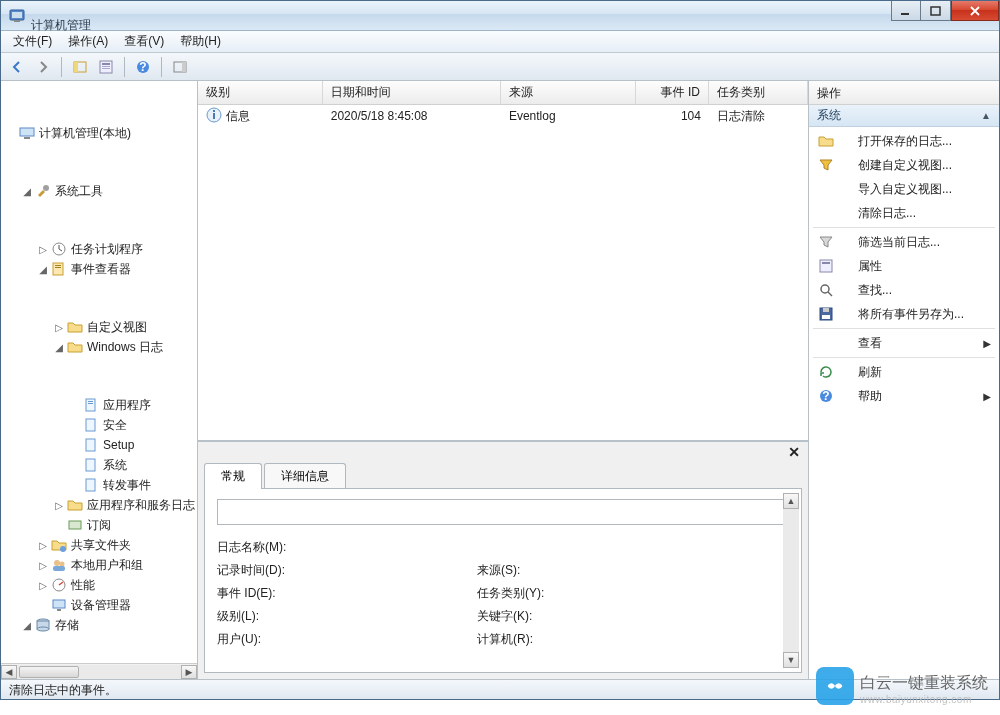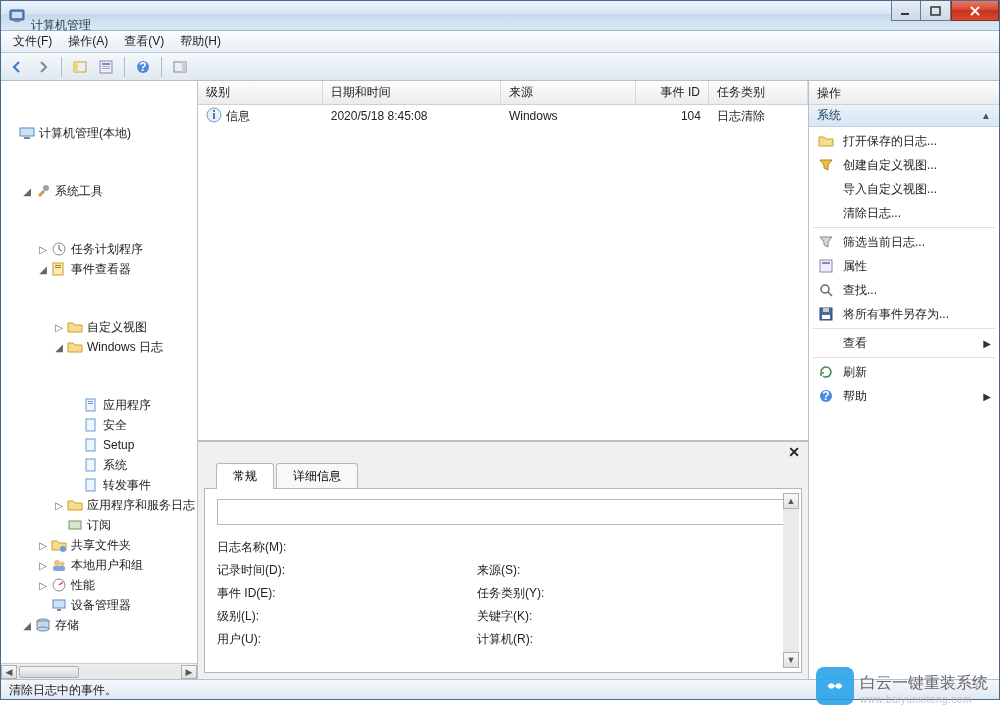--- a/index.html
+++ b/index.html
@@ -54,36 +54,36 @@
 .col-date  { width: 180px; }
 .col-src   { width: 136px; }
 .col-id    { width: 74px; justify-content: flex-end; text-align: right; }
 .col-cat   { width: 100px; }
 
 
 .detailpane { flex: 1; background: #f0f0f0; border-top: 1px solid #b8c0c8; position: relative; padding: 6px; display:flex; flex-direction:column; }
 .detailpane .closex { position: absolute; top: 2px; right: 4px; font-size: 14px; font-weight: bold; cursor: default; color:#222; padding:0 4px; }
 .tabstrip { display: flex; height: 26px; align-items: flex-end; margin-top: 14px; }
 .tab { padding: 4px 16px; border: 1px solid #b0b8c0; border-bottom: none; background: #f8f8f8; margin-right: 2px; border-radius: 3px 3px 0 0; cursor: default; position: relative; top: 1px; }
-.tab.active { background: #fff; z-index: 2; margin-left: 12px; }
+.tab.active { background: #fff; z-index: 2; }
 .tabpage { flex:1; border: 1px solid #b0b8c0; background: #fff; padding: 10px 12px 4px 12px; position: relative; overflow:hidden; }
 .msgbox { border: 1px solid #b0b8c0; height: 26px; background: #fff; margin-bottom: 14px; }
 .fields { display: grid; grid-template-columns: 240px 240px; row-gap: 6px; column-gap: 20px; }
 .fieldlbl { color: #222; }
 .tabpage .vscroll { position:absolute; right:2px; top:4px; bottom:4px; width:16px; background:#f0f0f0; display:flex; flex-direction:column; }
 .tabpage .vscroll .arrow { height:16px; background:linear-gradient(#f8f8f8,#e0e0e0); border:1px solid #b0b0b0; display:flex; align-items:center; justify-content:center; font-size:9px; color:#555; }
 .tabpage .vscroll .track { flex:1; background:#eaeaea; }
 
 
 .actionpane { width: 190px; background: #fff; display: flex; flex-direction: column; }
 .actionhdr { height: 24px; background: linear-gradient(to bottom, #fdfdfd, #ececec); border-bottom: 1px solid #d0d0d0; padding: 4px 8px; color: #222; }
 .actionsub { height: 22px; background: linear-gradient(to bottom, #eaf2fa, #d6e6f4); border-bottom: 1px solid #c0d0e0; padding: 3px 8px; color: #1a3a5a; display:flex; align-items:center; justify-content:space-between; }
 .actionsub .caret { font-size: 10px; color:#456; }
 .actionlist { padding: 2px 0; }
-.actionitem { display: flex; align-items: center; height: 24px; padding: 0 8px; cursor: default; }
+.actionitem { display: flex; align-items: center; height: 24px; padding: 0 8px; cursor: default; gap: 15px; }
 .actionitem .ic { width: 18px; height: 16px; margin-right: 8px; display:flex; align-items:center; justify-content:center; }
 .actionitem .txt { color: #222; flex:1; }
 .actionitem .sub { font-size: 10px; color: #333; }
 .actionsep { height: 1px; background: #e0e0e0; margin: 2px 4px; }
 
 .statusbar { height: 20px; background: linear-gradient(to bottom, #f4f8fc, #e0e8f0); border-top: 1px solid #b8c0c8; padding: 2px 8px; color: #222; }
 
 
 .watermark { position: fixed; right: 12px; bottom: 10px; display: flex; align-items: flex-end; opacity: 0.9; pointer-events:none; }
 .watermark .logo { width: 38px; height: 38px; background: #2aa3e8; border-radius: 8px; display:flex; align-items:center; justify-content:center; margin-right:6px; }
@@ -451,21 +451,21 @@
           <div class="listrow">
             <div class="cell col-level">
                 <span class="ic" style="margin-right:4px;"><svg class="svg16" viewBox="0 0 16 16">
                     <circle cx="8" cy="8" r="7" fill="#e8f0f8" stroke="#6a9ad0"></circle>
                     <rect x="7" y="6" width="2" height="6" fill="#4a7ab0"></rect>
                     <rect x="7" y="3" width="2" height="2" fill="#4a7ab0"></rect>
                   </svg></span>
                 <span>信息</span>
               </div>
             <div class="cell col-date">2020/5/18 8:45:08</div>
-            <div class="cell col-src">Windows</div>
+            <div class="cell col-src">Eventlog</div>
             <div class="cell col-id">104</div>
             <div class="cell col-cat">日志清除</div>
           </div>
         </div>
       </div>
 
       <div class="detailpane">
         <div class="closex">✕</div>
         <div class="tabstrip">
           <div class="tab active">常规</div>

